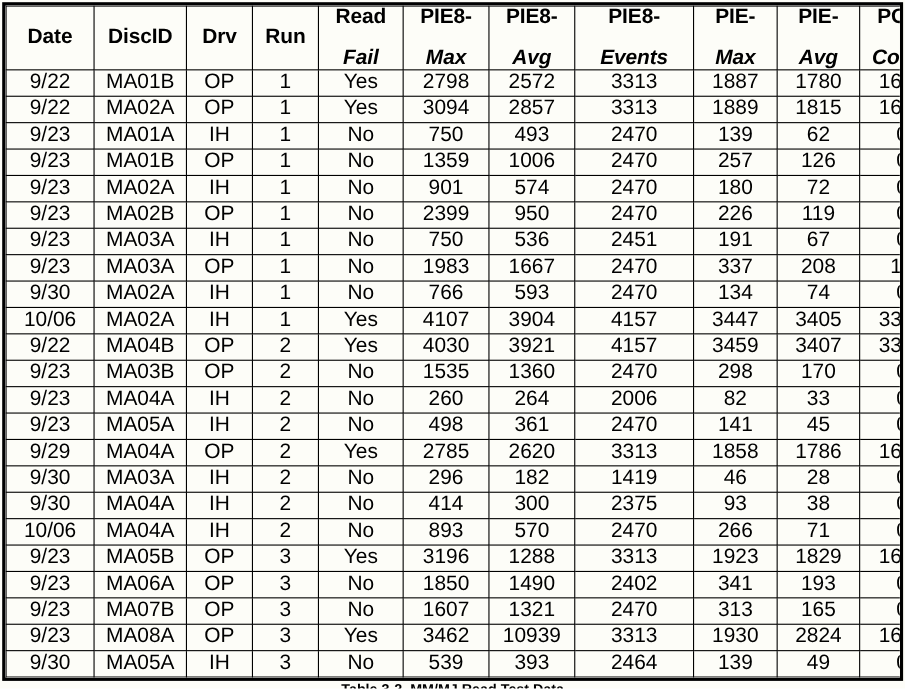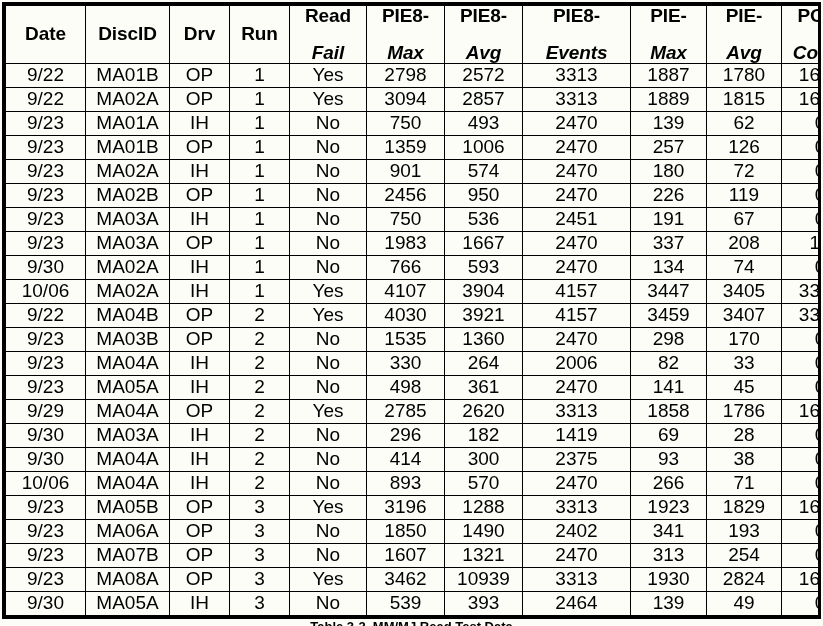--- a/index.html
+++ b/index.html
@@ -244,21 +244,21 @@
             <td>180</td>
             <td>72</td>
             <td>0</td>
           </tr>
           <tr>
             <td>9/23</td>
             <td>MA02B</td>
             <td>OP</td>
             <td>1</td>
             <td>No</td>
-            <td>2456</td>
+            <td>2399</td>
             <td>950</td>
             <td>2470</td>
             <td>226</td>
             <td>119</td>
             <td>0</td>
           </tr>
           <tr>
             <td>9/23</td>
             <td>MA03A</td>
             <td>IH</td>
@@ -335,21 +335,21 @@
             <td>298</td>
             <td>170</td>
             <td>0</td>
           </tr>
           <tr>
             <td>9/23</td>
             <td>MA04A</td>
             <td>IH</td>
             <td>2</td>
             <td>No</td>
-            <td>330</td>
+            <td>260</td>
             <td>264</td>
             <td>2006</td>
             <td>82</td>
             <td>33</td>
             <td>0</td>
           </tr>
           <tr>
             <td>9/23</td>
             <td>MA05A</td>
             <td>IH</td>
@@ -377,21 +377,21 @@
           </tr>
           <tr>
             <td>9/30</td>
             <td>MA03A</td>
             <td>IH</td>
             <td>2</td>
             <td>No</td>
             <td>296</td>
             <td>182</td>
             <td>1419</td>
-            <td>69</td>
+            <td>46</td>
             <td>28</td>
             <td>0</td>
           </tr>
           <tr>
             <td>9/30</td>
             <td>MA04A</td>
             <td>IH</td>
             <td>2</td>
             <td>No</td>
             <td>414</td>
@@ -443,21 +443,21 @@
           <tr>
             <td>9/23</td>
             <td>MA07B</td>
             <td>OP</td>
             <td>3</td>
             <td>No</td>
             <td>1607</td>
             <td>1321</td>
             <td>2470</td>
             <td>313</td>
-            <td>254</td>
+            <td>165</td>
             <td>0</td>
           </tr>
           <tr>
             <td>9/23</td>
             <td>MA08A</td>
             <td>OP</td>
             <td>3</td>
             <td>Yes</td>
             <td>3462</td>
             <td>10939</td>

